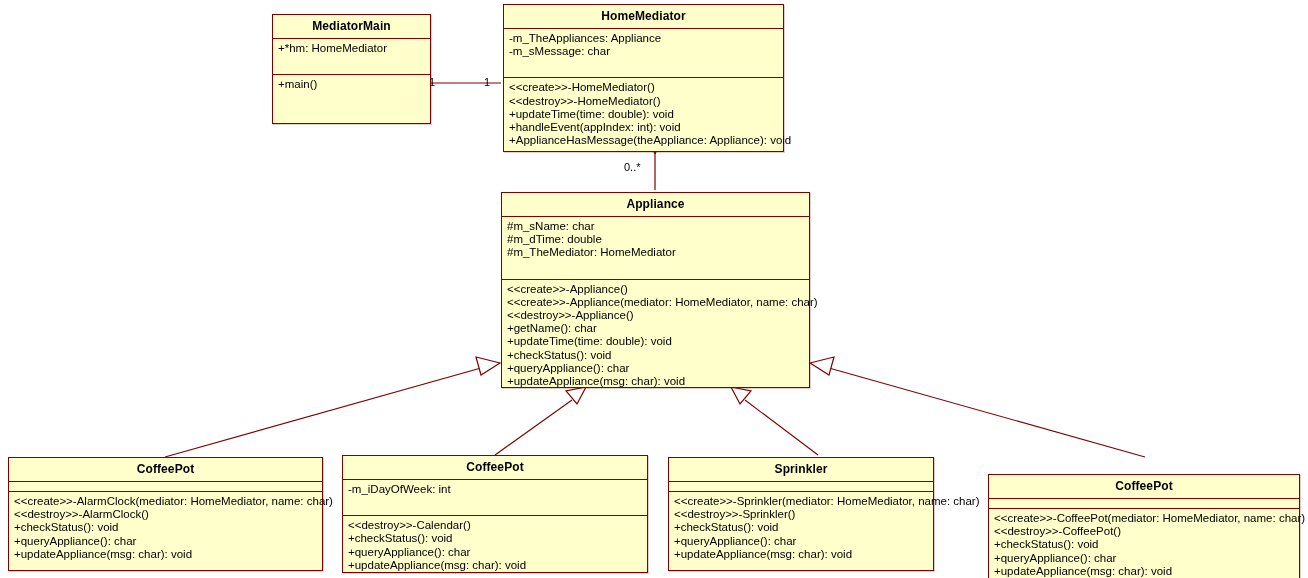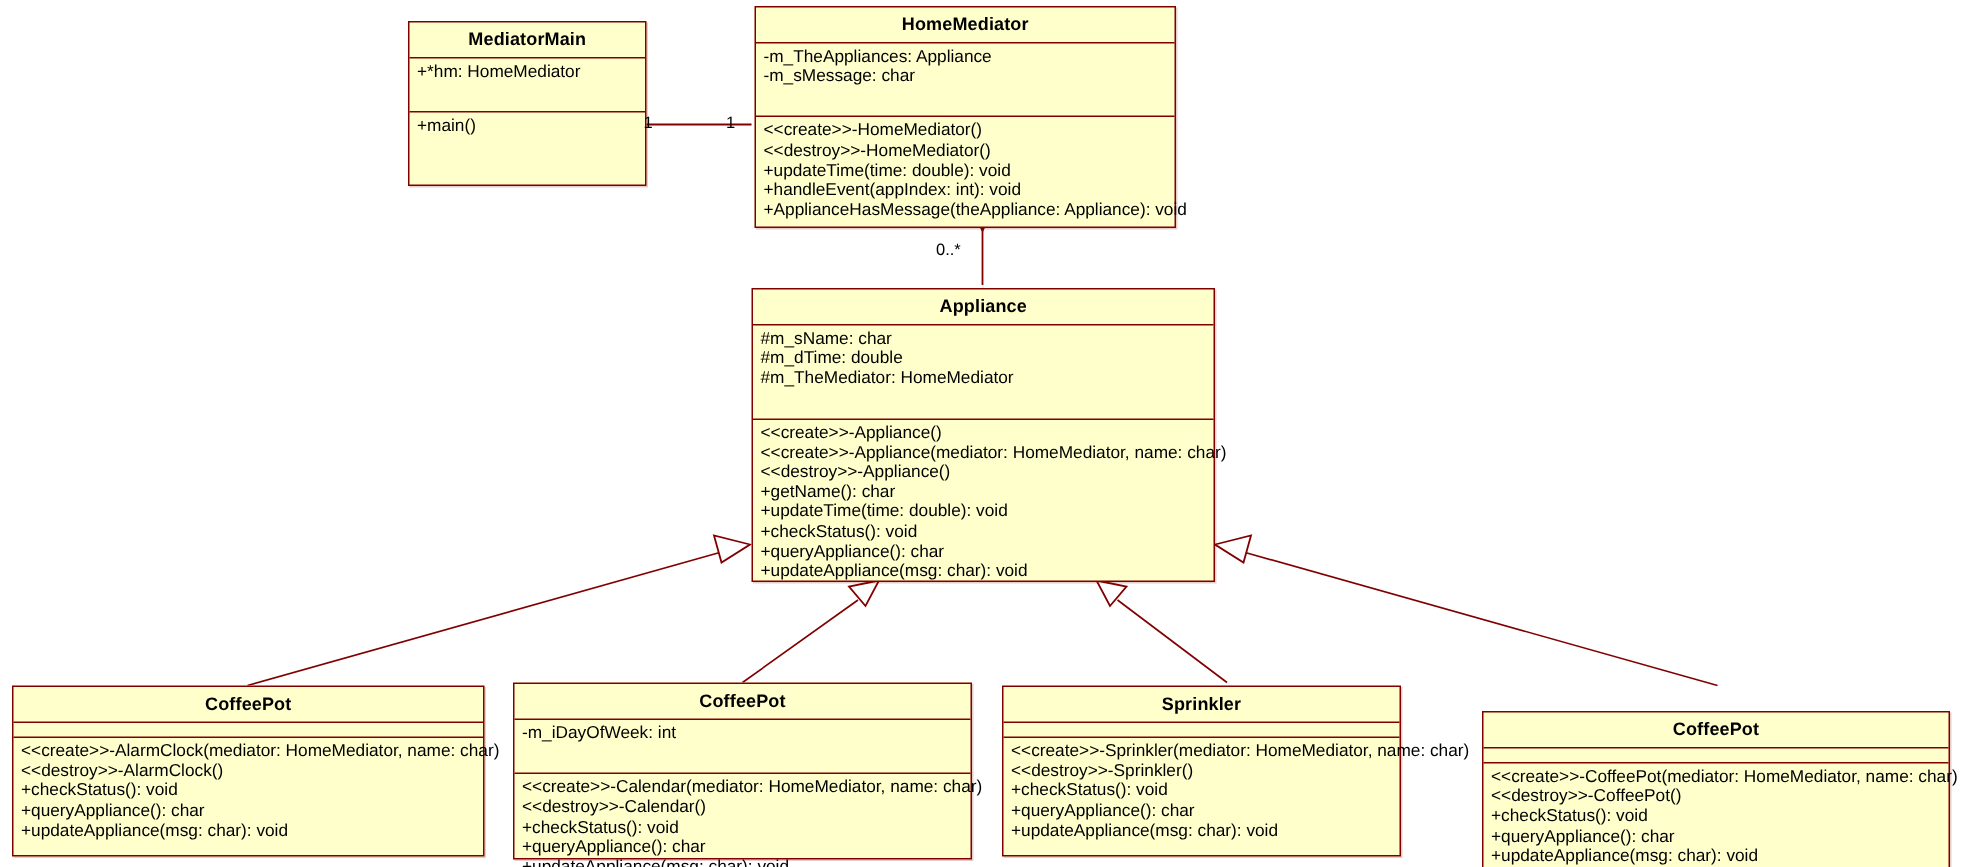--- a/index.html
+++ b/index.html
@@ -154,21 +154,20 @@
       <div class="member">+updateAppliance(msg: char): void</div>
     </div>
   </div>
 
   <div class="uml-class" style="left:342px; top:455px; width:306px; height:118px;">
     <div class="cls-name">CoffeePot</div>
     <div class="cls-attrs">
       <div class="member">-m_iDayOfWeek: int</div>
     </div>
     <div class="cls-ops">
-      <div class="member">&lt;&lt;create&gt;&gt;-Calendar(mediator: HomeMediator, name: char)</div>
       <div class="member">&lt;&lt;destroy&gt;&gt;-Calendar()</div>
       <div class="member">+checkStatus(): void</div>
       <div class="member">+queryAppliance(): char</div>
       <div class="member">+updateAppliance(msg: char): void</div>
     </div>
   </div>
 
   <div class="uml-class" style="left:668px; top:457px; width:266px; height:114px;">
     <div class="cls-name">Sprinkler</div>
     <div class="cls-attrs empty"></div>

